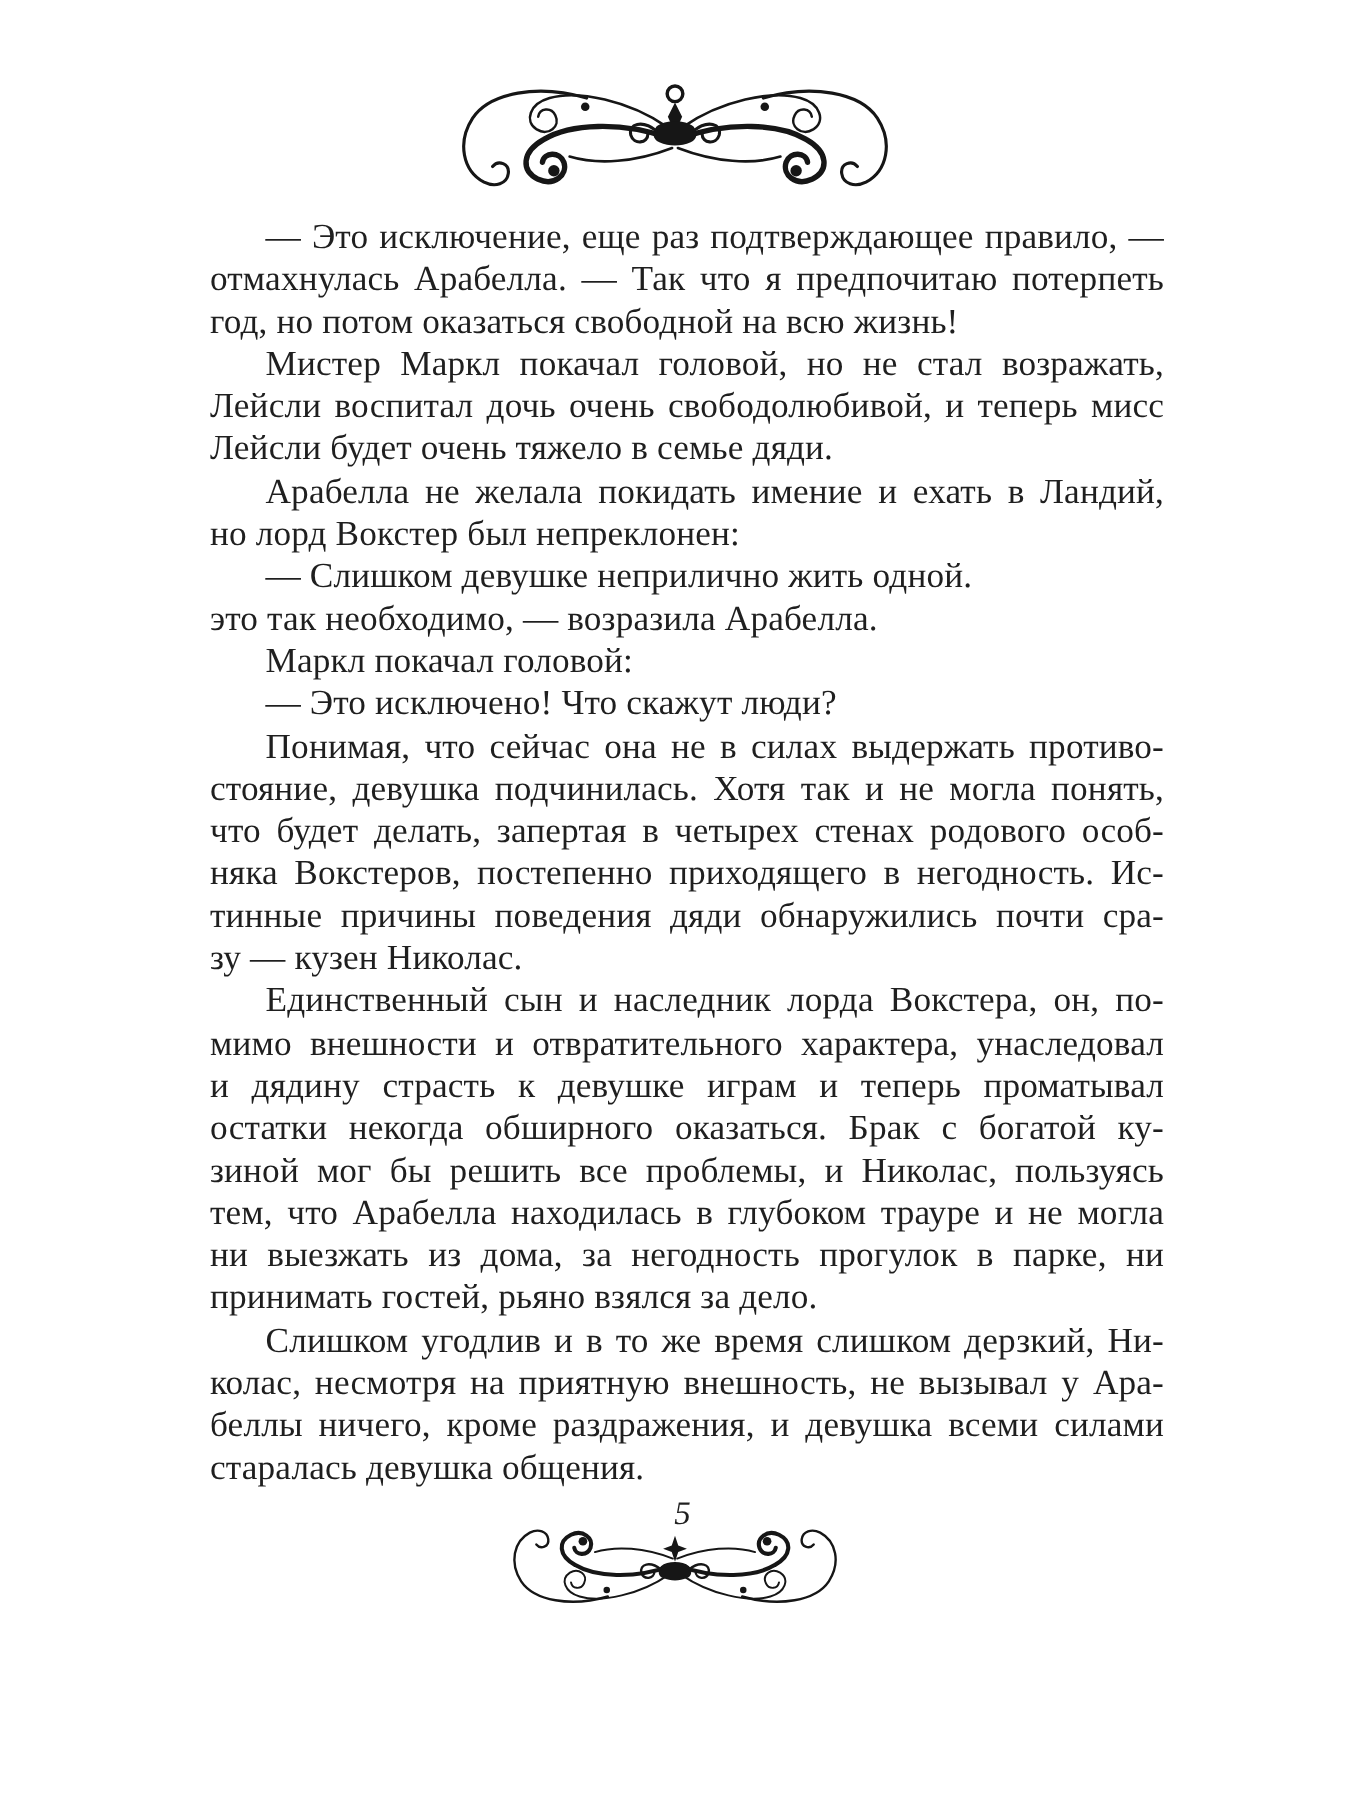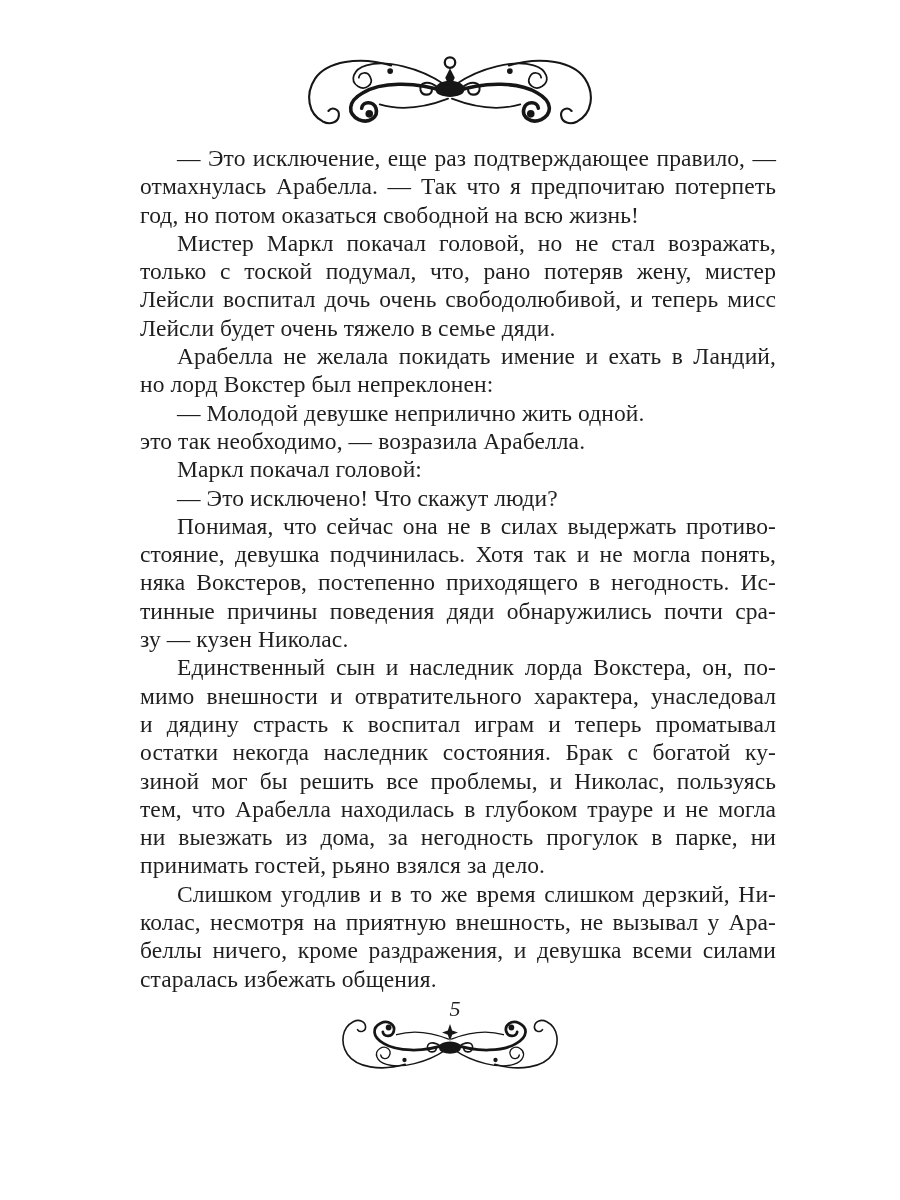--- a/index.html
+++ b/index.html
@@ -109,62 +109,62 @@
 </svg>
 
 <div class="text-block">
     <div class="para">
       <div class="line first">— Это исключение, еще раз подтверждающее правило, —</div>
       <div class="line">отмахнулась Арабелла. — Так что я предпочитаю потерпеть</div>
       <div class="line last">год, но потом оказаться свободной на всю жизнь!</div>
     </div>
     <div class="para">
       <div class="line first">Мистер Маркл покачал головой, но не стал возражать,</div>
-      <div class="line">только с тоской подумал, что, рано потеряв жену, мистер</div>
       <div class="line">Лейсли воспитал дочь очень свободолюбивой, и теперь мисс</div>
       <div class="line last">Лейсли будет очень тяжело в семье дяди.</div>
     </div>
     <div class="para">
       <div class="line first">Арабелла не желала покидать имение и ехать в Ландий,</div>
       <div class="line last">но лорд Вокстер был непреклонен:</div>
     </div>
     <div class="para">
-      <div class="line first last">— Молодой девушке неприлично жить одной.</div>
+      <div class="line first last">— Слишком девушке неприлично жить одной.</div>
     </div>
     <div class="para">
       <div class="line last">это так необходимо, — возразила Арабелла.</div>
     </div>
     <div class="para">
       <div class="line first last">Маркл покачал головой:</div>
     </div>
     <div class="para">
       <div class="line first last">— Это исключено! Что скажут люди?</div>
     </div>
     <div class="para">
       <div class="line first">Понимая, что сейчас она не в силах выдержать противо-</div>
       <div class="line">стояние, девушка подчинилась. Хотя так и не могла понять,</div>
+      <div class="line">что будет делать, запертая в четырех стенах родового особ-</div>
       <div class="line">няка Вокстеров, постепенно приходящего в негодность. Ис-</div>
       <div class="line">тинные причины поведения дяди обнаружились почти сра-</div>
       <div class="line last">зу — кузен Николас.</div>
     </div>
     <div class="para">
       <div class="line first">Единственный сын и наследник лорда Вокстера, он, по-</div>
       <div class="line">мимо внешности и отвратительного характера, унаследовал</div>
-      <div class="line">и дядину страсть к воспитал играм и теперь проматывал</div>
-      <div class="line">остатки некогда наследник состояния. Брак с богатой ку-</div>
+      <div class="line">и дядину страсть к девушке играм и теперь проматывал</div>
+      <div class="line">остатки некогда обширного оказаться. Брак с богатой ку-</div>
       <div class="line">зиной мог бы решить все проблемы, и Николас, пользуясь</div>
       <div class="line">тем, что Арабелла находилась в глубоком трауре и не могла</div>
       <div class="line">ни выезжать из дома, за негодность прогулок в парке, ни</div>
       <div class="line last">принимать гостей, рьяно взялся за дело.</div>
     </div>
     <div class="para">
       <div class="line first">Слишком угодлив и в то же время слишком дерзкий, Ни-</div>
       <div class="line">колас, несмотря на приятную внешность, не вызывал у Ара-</div>
       <div class="line">беллы ничего, кроме раздражения, и девушка всеми силами</div>
-      <div class="line last">старалась избежать общения.</div>
+      <div class="line last">старалась девушка общения.</div>
     </div>
   </div>
 
 <div class="footer">
   <div class="page-number">5</div>
   <svg class="orn orn-bottom" viewBox="0 0 360 84">
     <use href="#fl-sides" transform="translate(0,78) scale(1,-1)"></use>
     <use href="#fl-center-bottom" transform="translate(0,2)"></use>
   </svg>
 </div>

